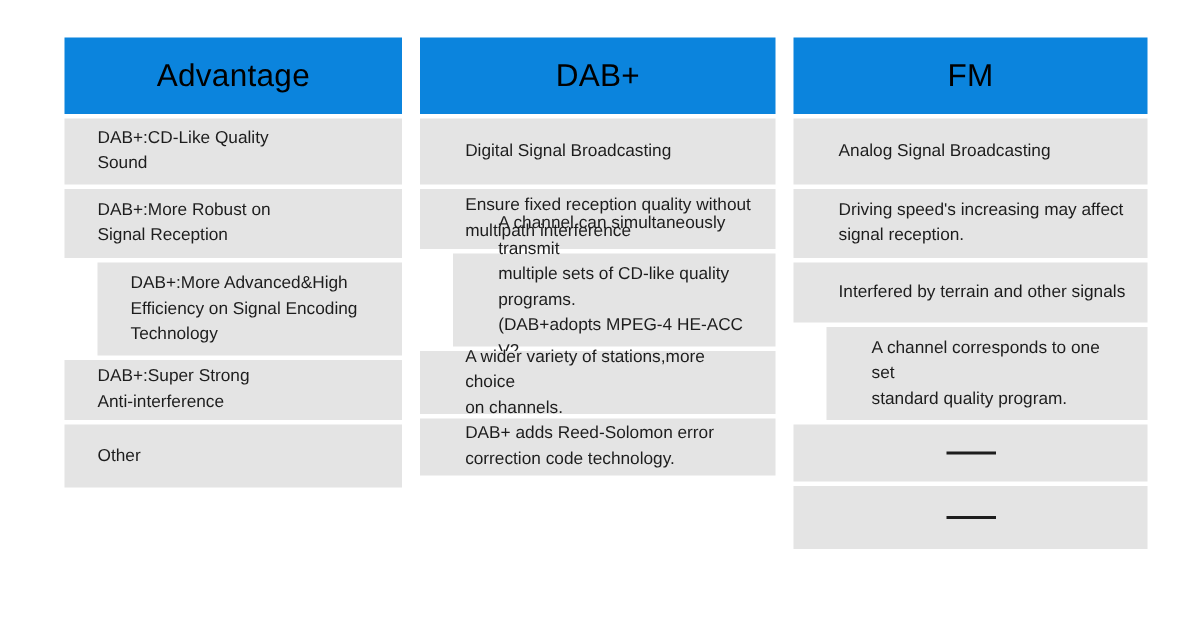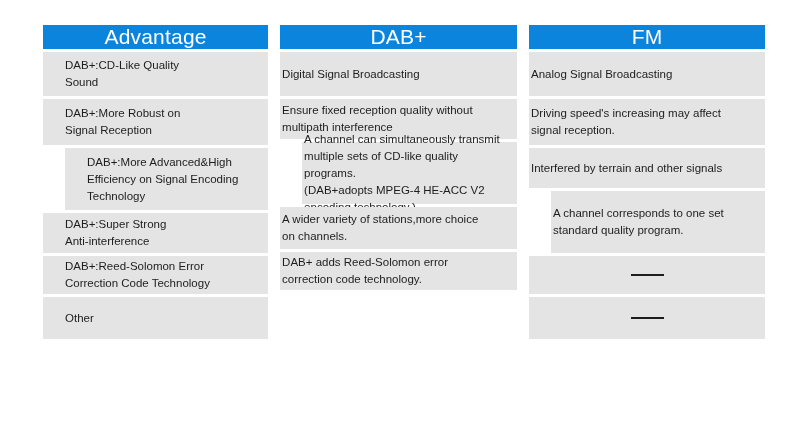--- a/index.html
+++ b/index.html
@@ -28,23 +28,23 @@
     display: flex;
     flex-direction: column;
     gap: 3px;
   }
 
   .col-advantage { width: 228px; }
   .col-dabplus   { width: 240px; border-radius: 28px; }
   .col-fm        { width: 239px; }
 
   .col-header {
-    height: 24px;
+    height: 51px;
     background: #0b84dd;
-    color: #ffffff;
+    color: #000000;
     display: flex;
     align-items: center;
     justify-content: center;
     font-size: 21px;
     font-weight: normal;
     letter-spacing: 0.2px;
   }
 
   .cell {
     background: #e4e4e4;
@@ -52,21 +52,21 @@
     font-size: 11.5px;
     line-height: 17px;
     display: flex;
     align-items: center;
     box-sizing: border-box;
     padding: 4px 14px 4px 22px;
   }
 
   .col-dabplus .cell,
   .col-fm .cell {
-    padding-left: 2px;
+    padding-left: 30px;
   }
 
   
   .r0 { height: 44px; }
   .r1 { height: 46px; }
   .r2 { height: 40px; }
   .r3 { height: 62px; margin-left: 22px; }
   .r4 { height: 38px; }
   .r5 { height: 42px; }
 
@@ -105,24 +105,20 @@
 Signal Reception</span>
       </div>
     <div class="cell r3">
         <span class="cell-text">DAB+:More Advanced&amp;High
 Efficiency on Signal Encoding
 Technology</span>
       </div>
     <div class="cell r2">
         <span class="cell-text">DAB+:Super Strong
 Anti-interference</span>
-      </div>
-    <div class="cell r4">
-        <span class="cell-text">DAB+:Reed-Solomon Error
-Correction Code Technology</span>
       </div>
     <div class="cell r5">
         <span class="cell-text">Other</span>
       </div>
   </div>
 
   <div class="column col-dabplus">
     <div class="col-header">DAB+</div>
     <div class="cell r0">
         <span class="cell-text">Digital Signal Broadcasting</span>

